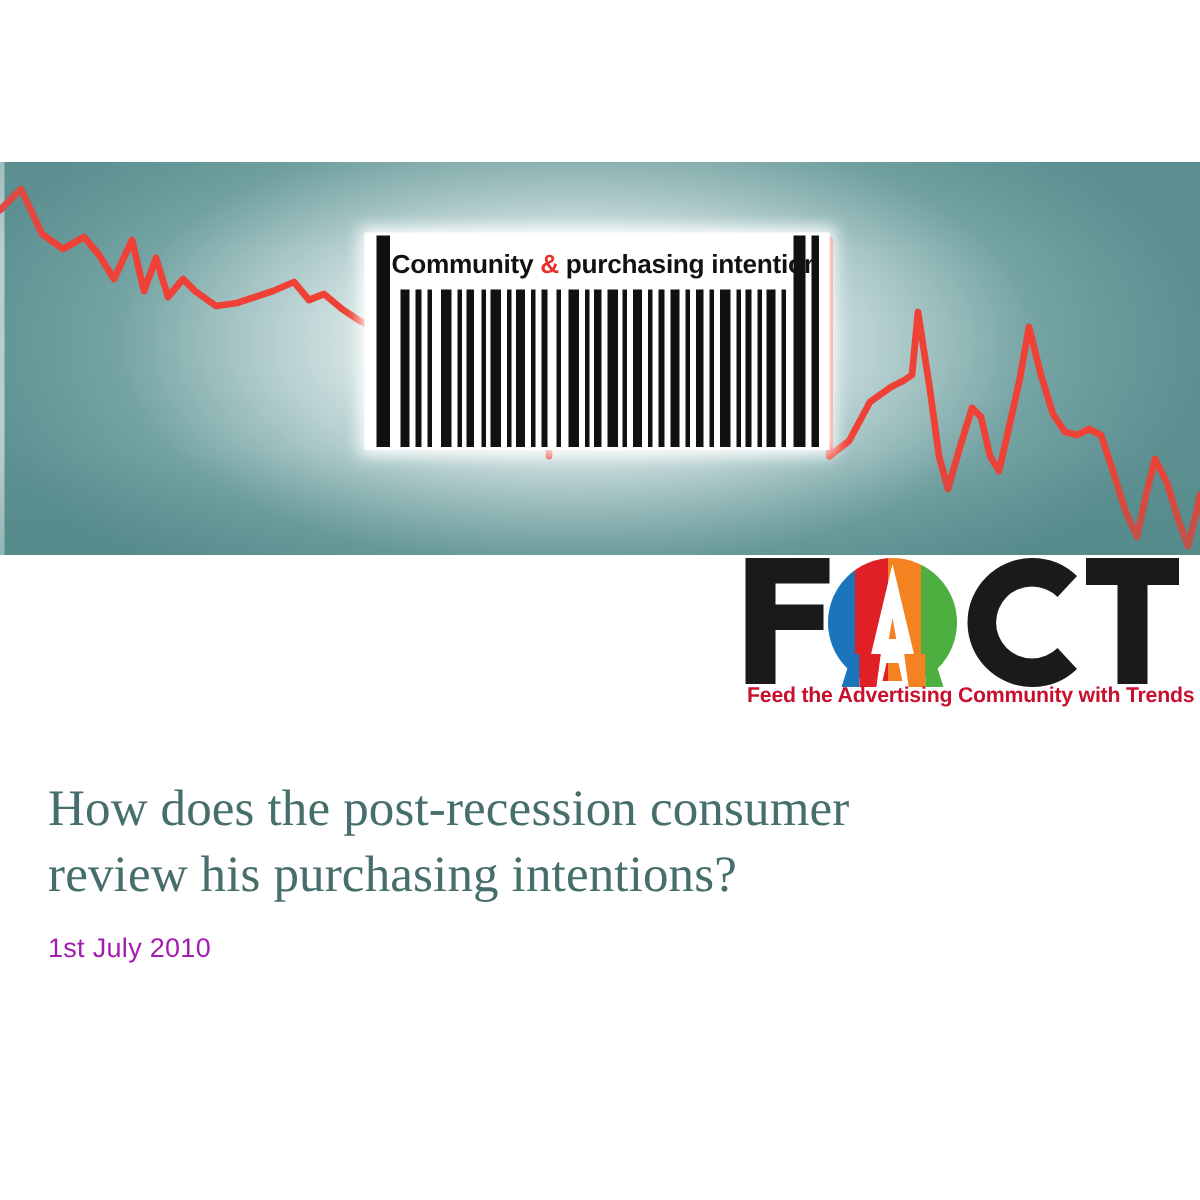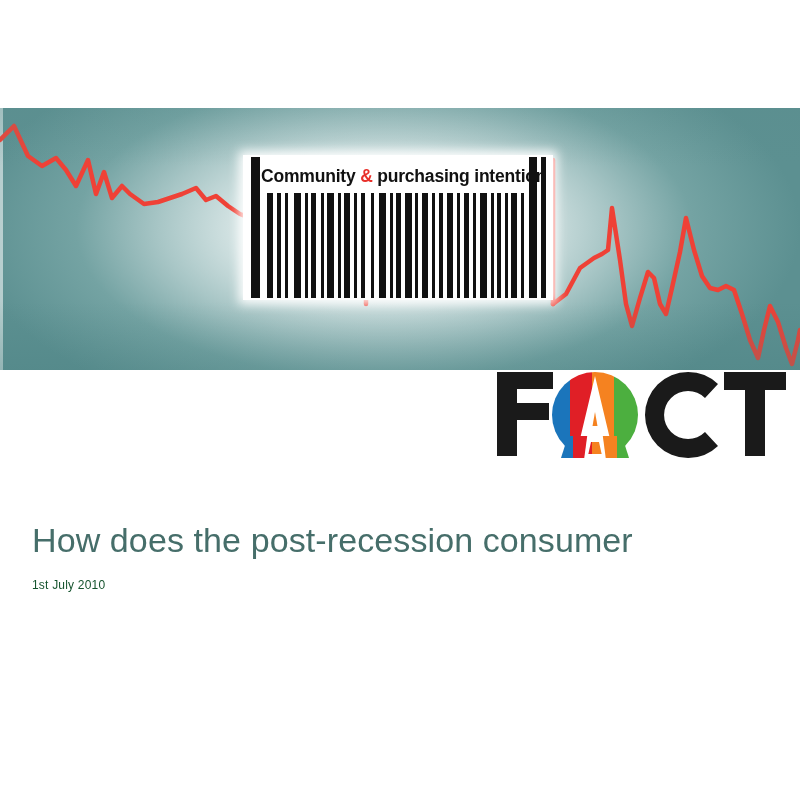--- a/index.html
+++ b/index.html
@@ -126,34 +126,34 @@
   }
 
   
   #title-block {
     position: absolute;
     left: 32px;
     top: 518px;
     width: 730px;
   }
   #slide-title {
-    font-family: Liberation Sans, sans-serif;
+    font-family: Liberation Serif, serif;
     font-size: 34px;
     line-height: 44px;
     font-weight: normal;
     color: #466E6A;
     margin: 0;
     letter-spacing: 0.1px;
   }
   #slide-date {
     margin-top: 16px;
     font-family: "Liberation Sans", sans-serif;
-    font-size: 12px;
+    font-size: 18px;
     font-weight: normal;
-    color: #14532d;
+    color: #a21caf;
     letter-spacing: 0.2px;
   }
 </style>
 </head>
 <body>
 
 <div id="slide">
 
   <div id="hero">
     <div class="hero-edge-left"></div>
@@ -270,20 +270,21 @@
 
       <g fill="#1a1a1a">
         <path d="M196 4 a43 43 0 1 0 0 86 a43 43 0 0 0 30 -12 l-13 -14 a24 24 0 1 1 0 -34 l13 -14 a43 43 0 0 0 -30 -12 z"></path>
       </g>
 
       <g fill="#1a1a1a">
         <path d="M232 4 h62 v18 h-21 v66 h-20 v-66 h-21 z"></path>
       </g>
     </svg>
 
+    <div id="fact-tagline">Feed the Advertising Community with Trends</div>
   </div>
 
   <div id="title-block">
-    <h1 id="slide-title"><span>How does the post-recession consumer</span><br></h1>
+    <h1 id="slide-title"><span>How does the post-recession consumer</span><br><span>review his purchasing intentions?</span></h1>
     <div id="slide-date">1st July 2010</div>
   </div>
 
 </div>
 
 </body></html>

